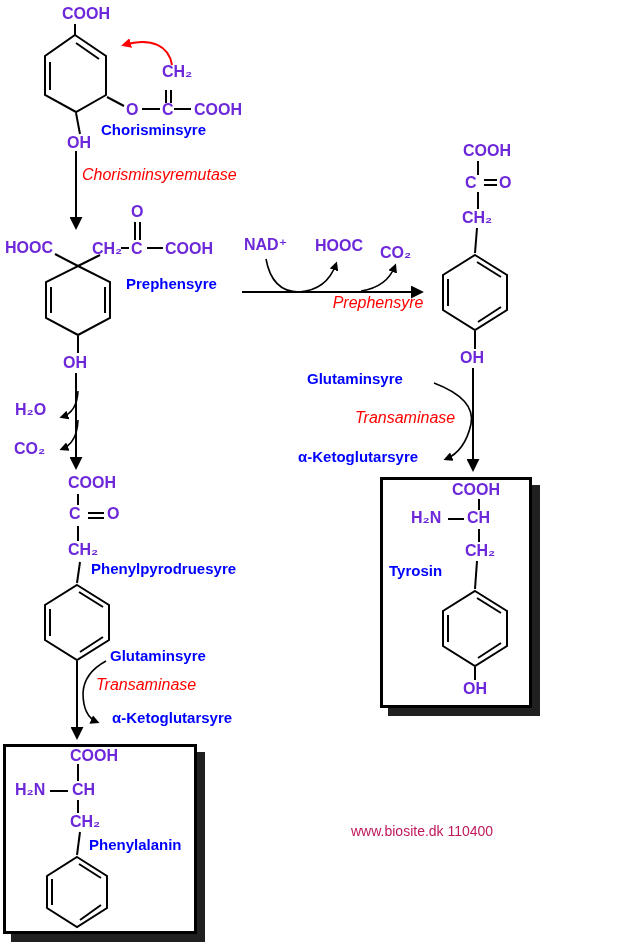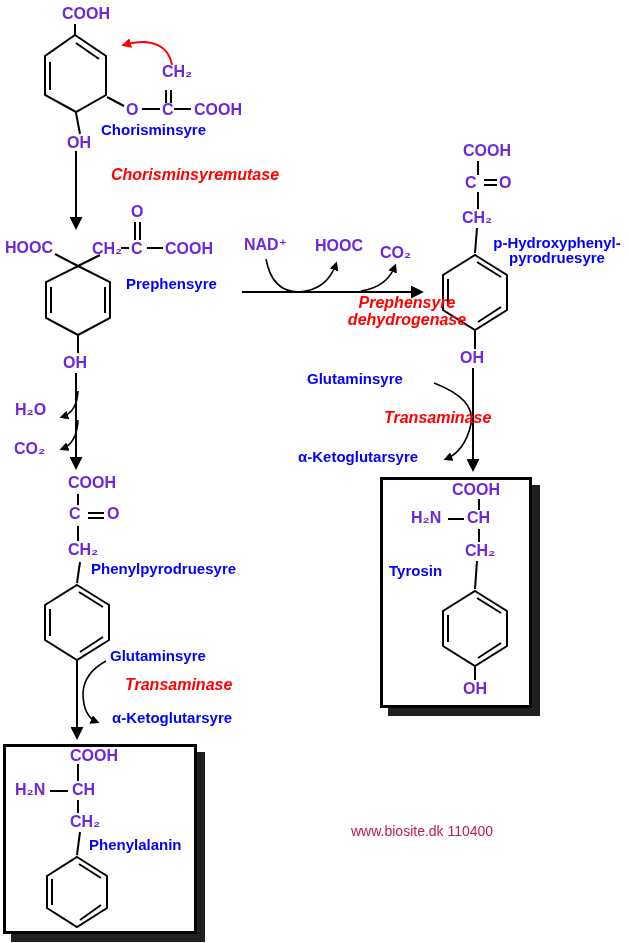--- a/index.html
+++ b/index.html
@@ -3,22 +3,22 @@
 <meta charset="utf-8">
 <style>
   html,body{margin:0;padding:0;background:#fff;}
   #canvas{position:relative;width:629px;height:943px;background:#ffffff;overflow:hidden;
           font-family:"Liberation Sans","DejaVu Sans",sans-serif;}
   #bonds{position:absolute;left:0;top:0;z-index:1;}
   .formula{position:absolute;z-index:2;font-weight:bold;font-size:16px;color:#6d28d9;
            line-height:1;white-space:nowrap;}
   .cname{position:absolute;z-index:2;font-weight:bold;font-size:15px;color:#0000ff;
          line-height:1.0;white-space:nowrap;}
-  .enzyme{position:absolute;z-index:2;font-weight:bold;font-style:italic;font-size:16px;
-          color:#ff0000;line-height:1.05;white-space:nowrap;margin-left:29px;}
+  .enzyme{position:absolute;z-index:2;font-weight:normal;font-style:italic;font-size:16px;
+          color:#ff0000;line-height:1.05;white-space:nowrap;}
   .center2{text-align:center;white-space:normal;}
   .center2 span{display:block;}
   .rbox{position:absolute;z-index:0;box-sizing:border-box;border:3px solid #000;
         background:transparent;box-shadow:8px 8px 0 #202020;}
   .watermark{position:absolute;z-index:2;font-size:14px;color:#be185d;line-height:1;}
 </style>
 </head>
 <body>
 
 <div id="canvas">
@@ -173,35 +173,30 @@
   <span class="formula" style="left:465px;top:543px">CH₂</span>
   <span class="formula" style="left:463px;top:681px">OH</span>
 
   <span class="formula" style="left:70px;top:748px">COOH</span>
   <span class="formula" style="left:15px;top:782px">H₂N</span>
   <span class="formula" style="left:72px;top:782px">CH</span>
   <span class="formula" style="left:70px;top:814px">CH₂</span>
 
   <span class="cname" style="left:101px;top:122px">Chorisminsyre</span>
   <span class="cname" style="left:126px;top:276px">Prephensyre</span>
-  <div class="cname center2" style="left:486px;top:235px;width:142px">
-    <span>p-Hydroxyphenyl-</span>
-    <span>pyrodruesyre</span>
-  </div>
   <span class="cname" style="left:307px;top:371px">Glutaminsyre</span>
   <span class="cname" style="left:298px;top:449px">α-Ketoglutarsyre</span>
   <span class="cname" style="left:389px;top:563px">Tyrosin</span>
   <span class="cname" style="left:91px;top:561px">Phenylpyrodruesyre</span>
   <span class="cname" style="left:110px;top:648px">Glutaminsyre</span>
   <span class="cname" style="left:112px;top:710px">α-Ketoglutarsyre</span>
   <span class="cname" style="left:89px;top:837px">Phenylalanin</span>
 
   <span class="enzyme" style="left:82px;top:167px">Chorisminsyremutase</span>
   <div class="enzyme center2" style="left:288px;top:295px;width:180px">
     <span>Prephensyre</span>
-    <span>dehydrogenase</span>
   </div>
   <span class="enzyme" style="left:355px;top:410px">Transaminase</span>
   <span class="enzyme" style="left:96px;top:677px">Transaminase</span>
 
   <span class="watermark" style="left:351px;top:824px">www.biosite.dk 110400</span>
 
 </div>
 
 </body></html>

